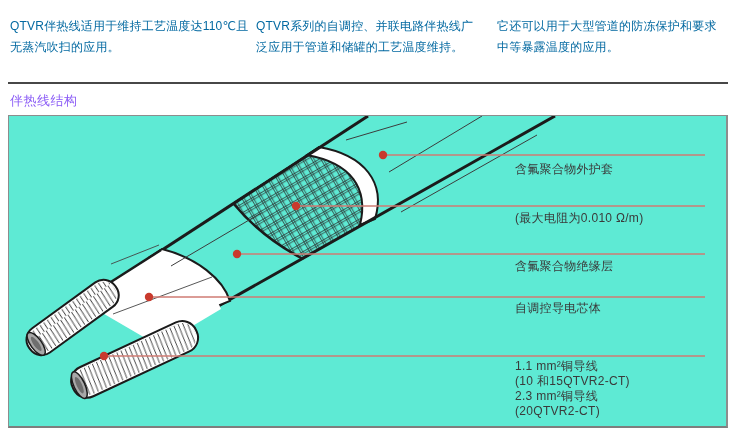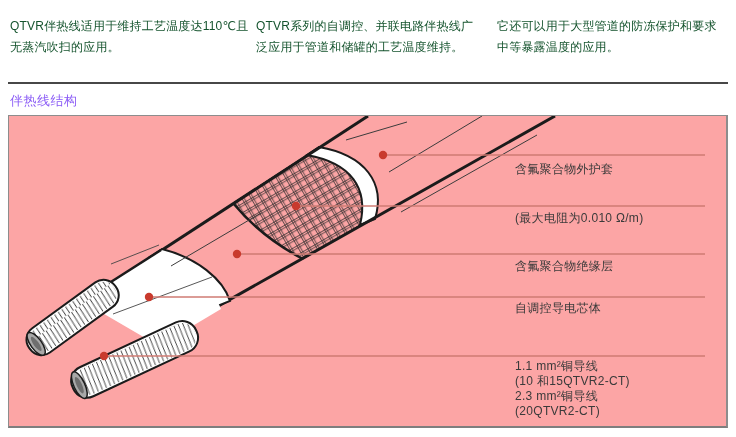--- a/index.html
+++ b/index.html
@@ -1,30 +1,30 @@
 <!DOCTYPE html>
 <html><head>
 <meta charset="utf-8">
 <style>
   html,body{margin:0;padding:0;background:#ffffff;}
   .page{position:relative;width:736px;height:437px;background:#ffffff;overflow:hidden;
         font-family:"Liberation Sans","DejaVu Sans",sans-serif;}
   
-  .intro-col{position:absolute;top:16px;font-size:12px;line-height:21px;color:#14532d;
+  .intro-col{position:absolute;top:16px;font-size:12px;line-height:21px;color:#0369a1;
              letter-spacing:0.2px;}
   .col1{left:10px;width:240px;}
   .col2{left:256px;width:236px;}
   .col3{left:497px;width:236px;}
   .intro-col span{display:block;}
   
   .rule{position:absolute;left:8px;top:82px;width:720px;height:2px;background:#474747;}
   .section-title{position:absolute;left:10px;top:92px;font-size:13px;font-weight:normal;
                  color:#8b5cf6;letter-spacing:0.5px;}
   
-  .diagram-box{position:absolute;left:8px;top:115px;width:717px;height:310px;background:#fca5a5;
+  .diagram-box{position:absolute;left:8px;top:115px;width:717px;height:310px;background:#5eead4;
                border:1px solid #8d8d8d;border-right-width:2px;border-bottom:2px solid #7e7e7e;}
   .diagram-box svg{position:absolute;left:0;top:0;}
   
   .lbl{position:absolute;left:506px;font-size:12px;line-height:15px;color:#3a3a3a;
        letter-spacing:0.3px;white-space:nowrap;}
   .lbl span{display:block;}
   .lbl1{top:46px;}
   .lbl2{top:95px;}
   .lbl3{top:143px;}
   .lbl4{top:185px;}

